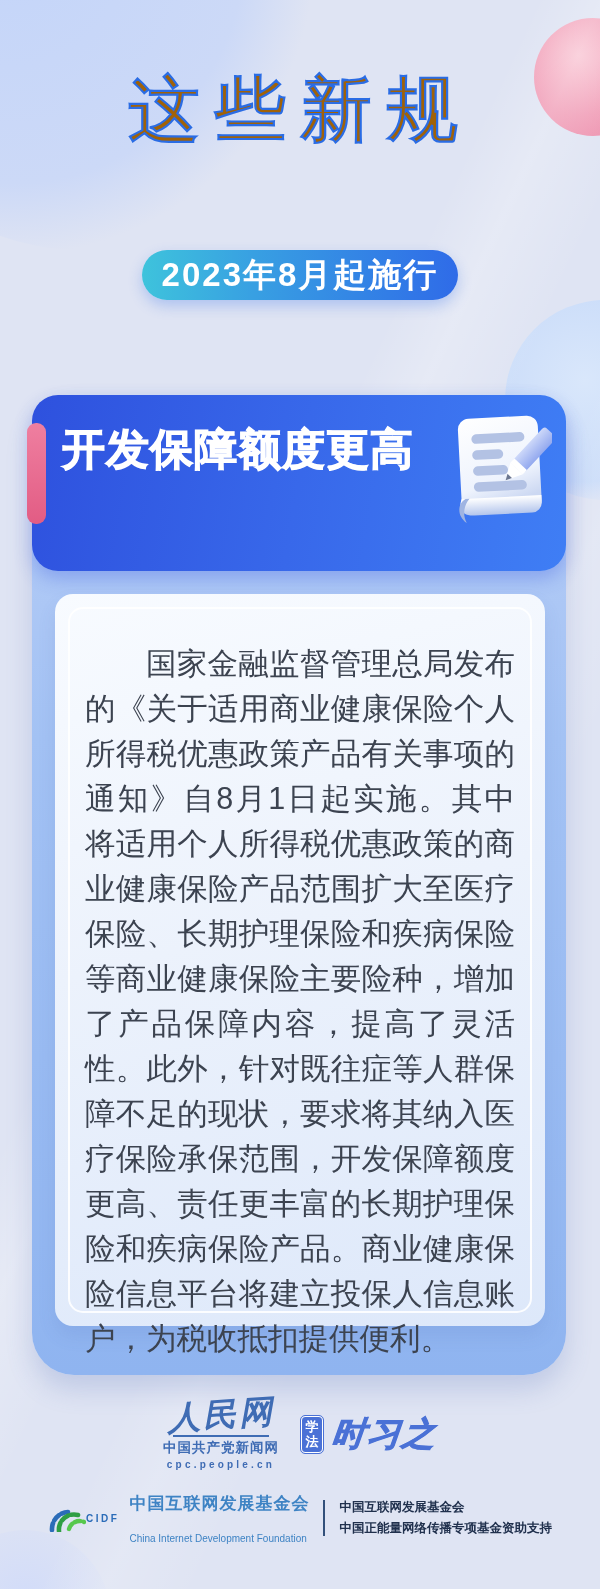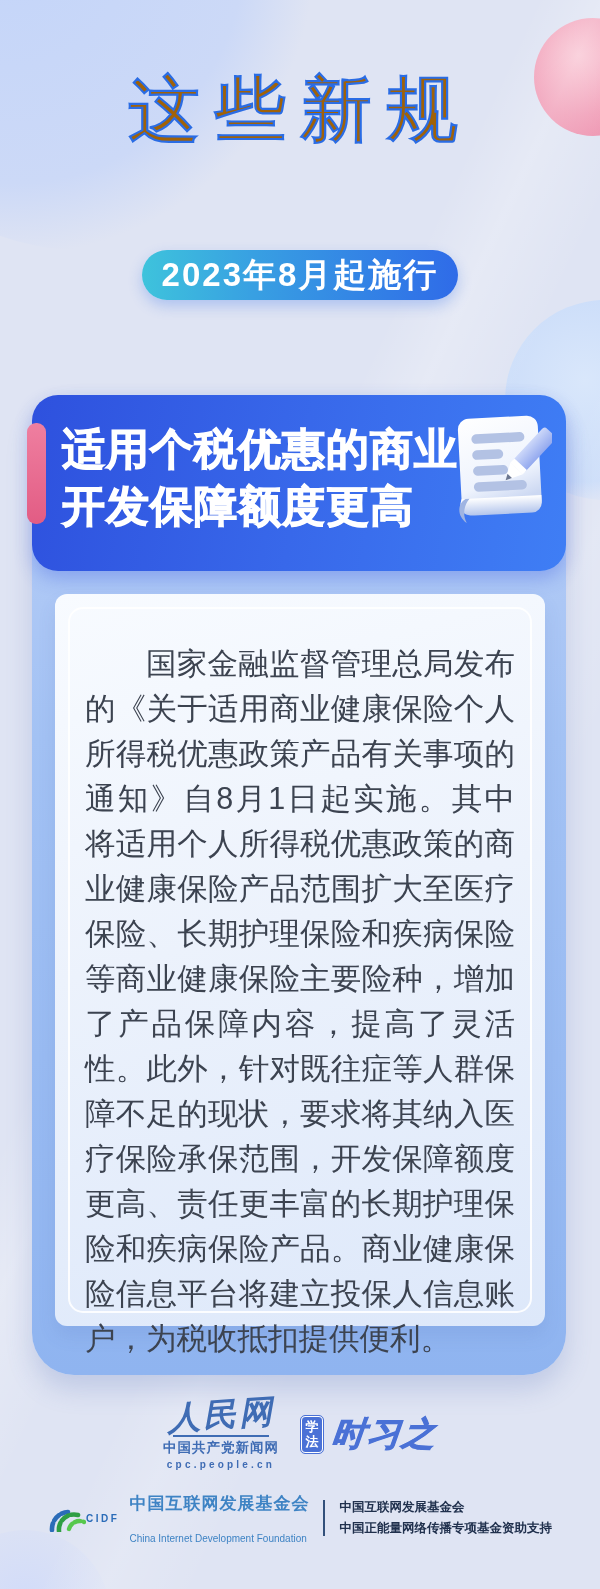--- a/index.html
+++ b/index.html
@@ -65,21 +65,21 @@
   }
   .section-heading {
     position:absolute; left:30px; top:26px; width:400px;
     color:#fff; font-size:43px; font-weight:900; line-height:57px;
     letter-spacing:1px; -webkit-text-stroke:1.1px #fff;
   }
   .doc-icon { position:absolute; right:14px; top:14px; }
   
   .body-card {
     position:absolute; left:55px; top:594px; width:490px; height:732px;
-    border-radius:12px;
+    border-radius:18px;
     background:linear-gradient(165deg,#f8fbff 0%,#ecf2fc 45%,#dde8fa 100%);
     box-shadow:0 10px 18px rgba(70,100,170,.12);
   }
   .inner-stroke {
     position:absolute; inset:13px; border:2px solid rgba(255,255,255,.9);
     border-radius:15px; pointer-events:none;
   }
   .article {
     position:absolute; left:30px; right:30px; top:47px;
     color:#3c4350; font-size:30.5px; line-height:45px;
@@ -138,21 +138,20 @@
   <div class="streaks"></div>
 
   <div class="title title-1">这些新规</div>
   <div class="date-badge">2023年8月起施行</div>
 
   <div class="panel"></div>
 
   <div class="header-card">
     <div class="pink-tab"></div>
     <div class="section-heading">
-      <div>适用个税优惠的商业</div>
       <div>开发保障额度更高</div>
     </div>
     <svg class="doc-icon" width="98" height="126" viewBox="0 0 98 126">
       <defs>
         <linearGradient id="paperGrad" x1="0" y1="0" x2="0.3" y2="1">
           <stop offset="0" stop-color="#ffffff"></stop>
           <stop offset="0.72" stop-color="#eef3fd"></stop>
           <stop offset="1" stop-color="#ccd8f2"></stop>
         </linearGradient>
         <linearGradient id="foldGrad" x1="0" y1="0" x2="0" y2="1">

